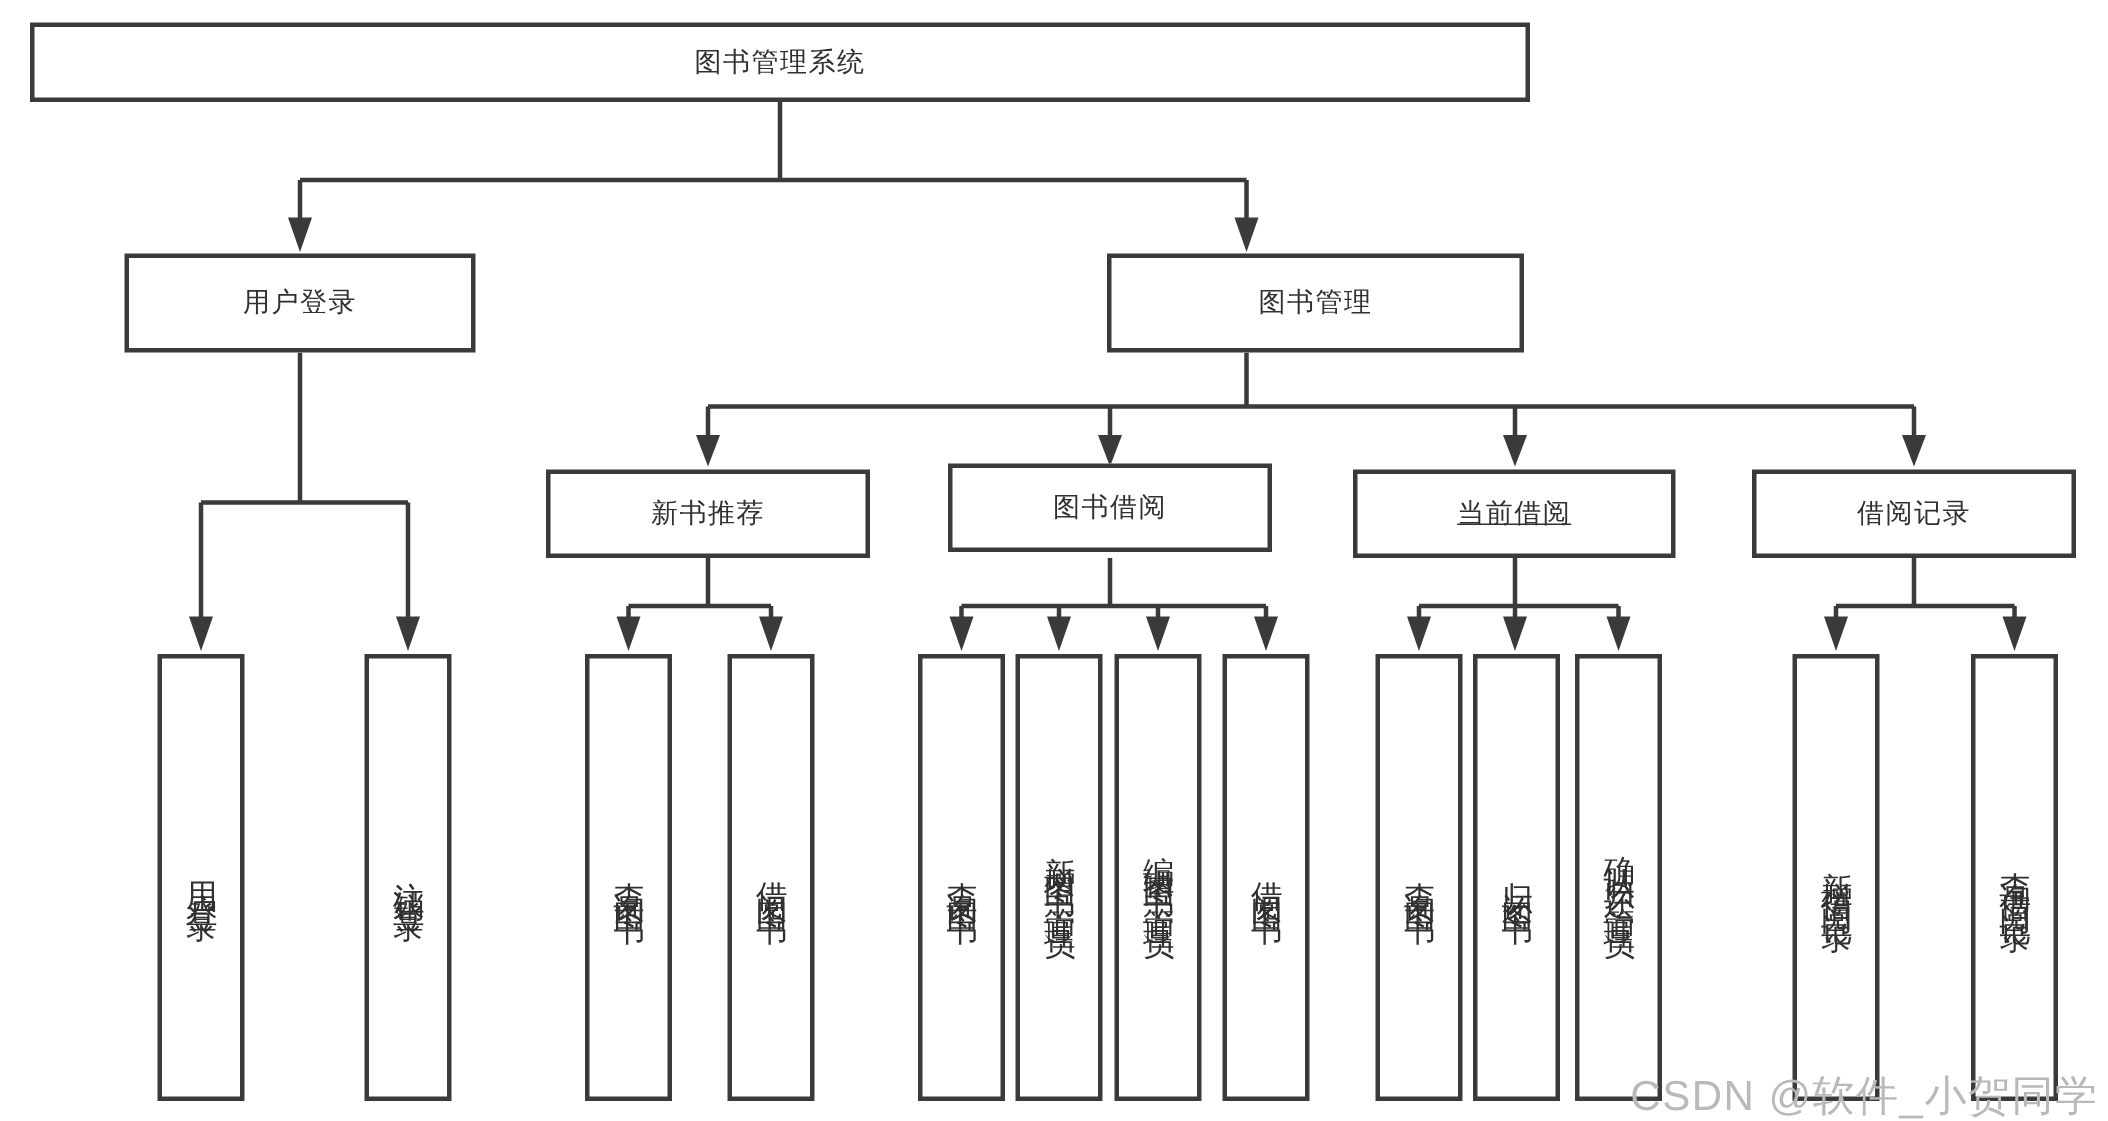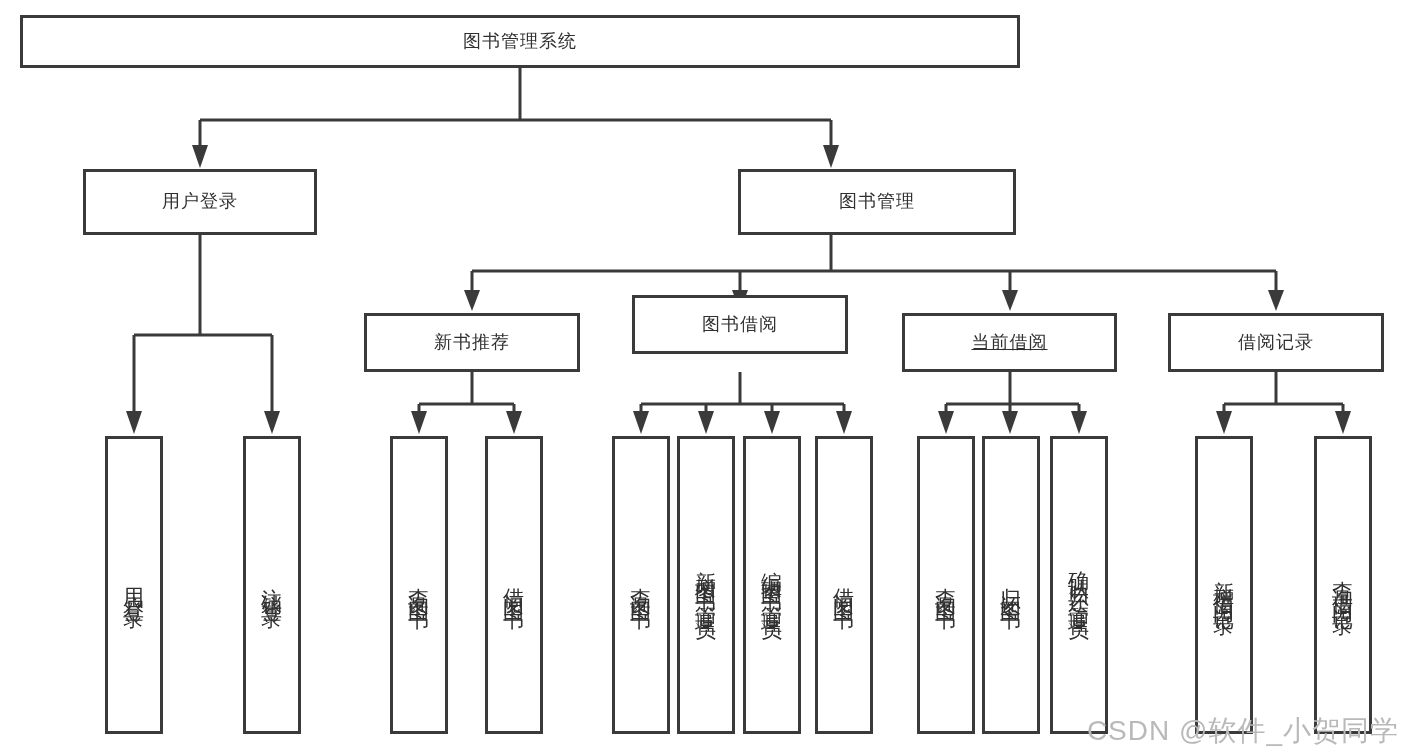--- a/index.html
+++ b/index.html
@@ -29,21 +29,21 @@
     white-space:normal;
     font-size:21px;
   }
   
   .n-root{left:20px;top:15px;width:1000px;height:53px;}
   
   .n-userlogin{left:83px;top:169px;width:234px;height:66px;}
   .n-bookmgmt{left:694px;top:169px;width:278px;height:66px;margin-left:44px;}
   
   .n-newrec{left:364px;top:313px;width:216px;height:59px;}
-  .n-borrow{left:632px;top:295px;width:216px;height:59px;}
+  .n-borrow{left:632px;top:309px;width:216px;height:59px;}
   .n-current{left:902px;top:313px;width:215px;height:59px;text-decoration:underline;}
   .n-records{left:1168px;top:313px;width:216px;height:59px;font-family:Liberation Serif, serif;}
   
   .leaf{top:436px;height:298px;width:58px;}
   .lf-1{left:105px;}  .lf-2{left:243px;}
   .lf-3{left:390px;}  .lf-4{left:485px;}
   .lf-5{left:612px;}  .lf-6{left:677px;}
   .lf-7{left:743px;}  .lf-8{left:815px;}
   .lf-9{left:917px;}  .lf-10{left:982px;}
   .lf-11{left:1050px;}

